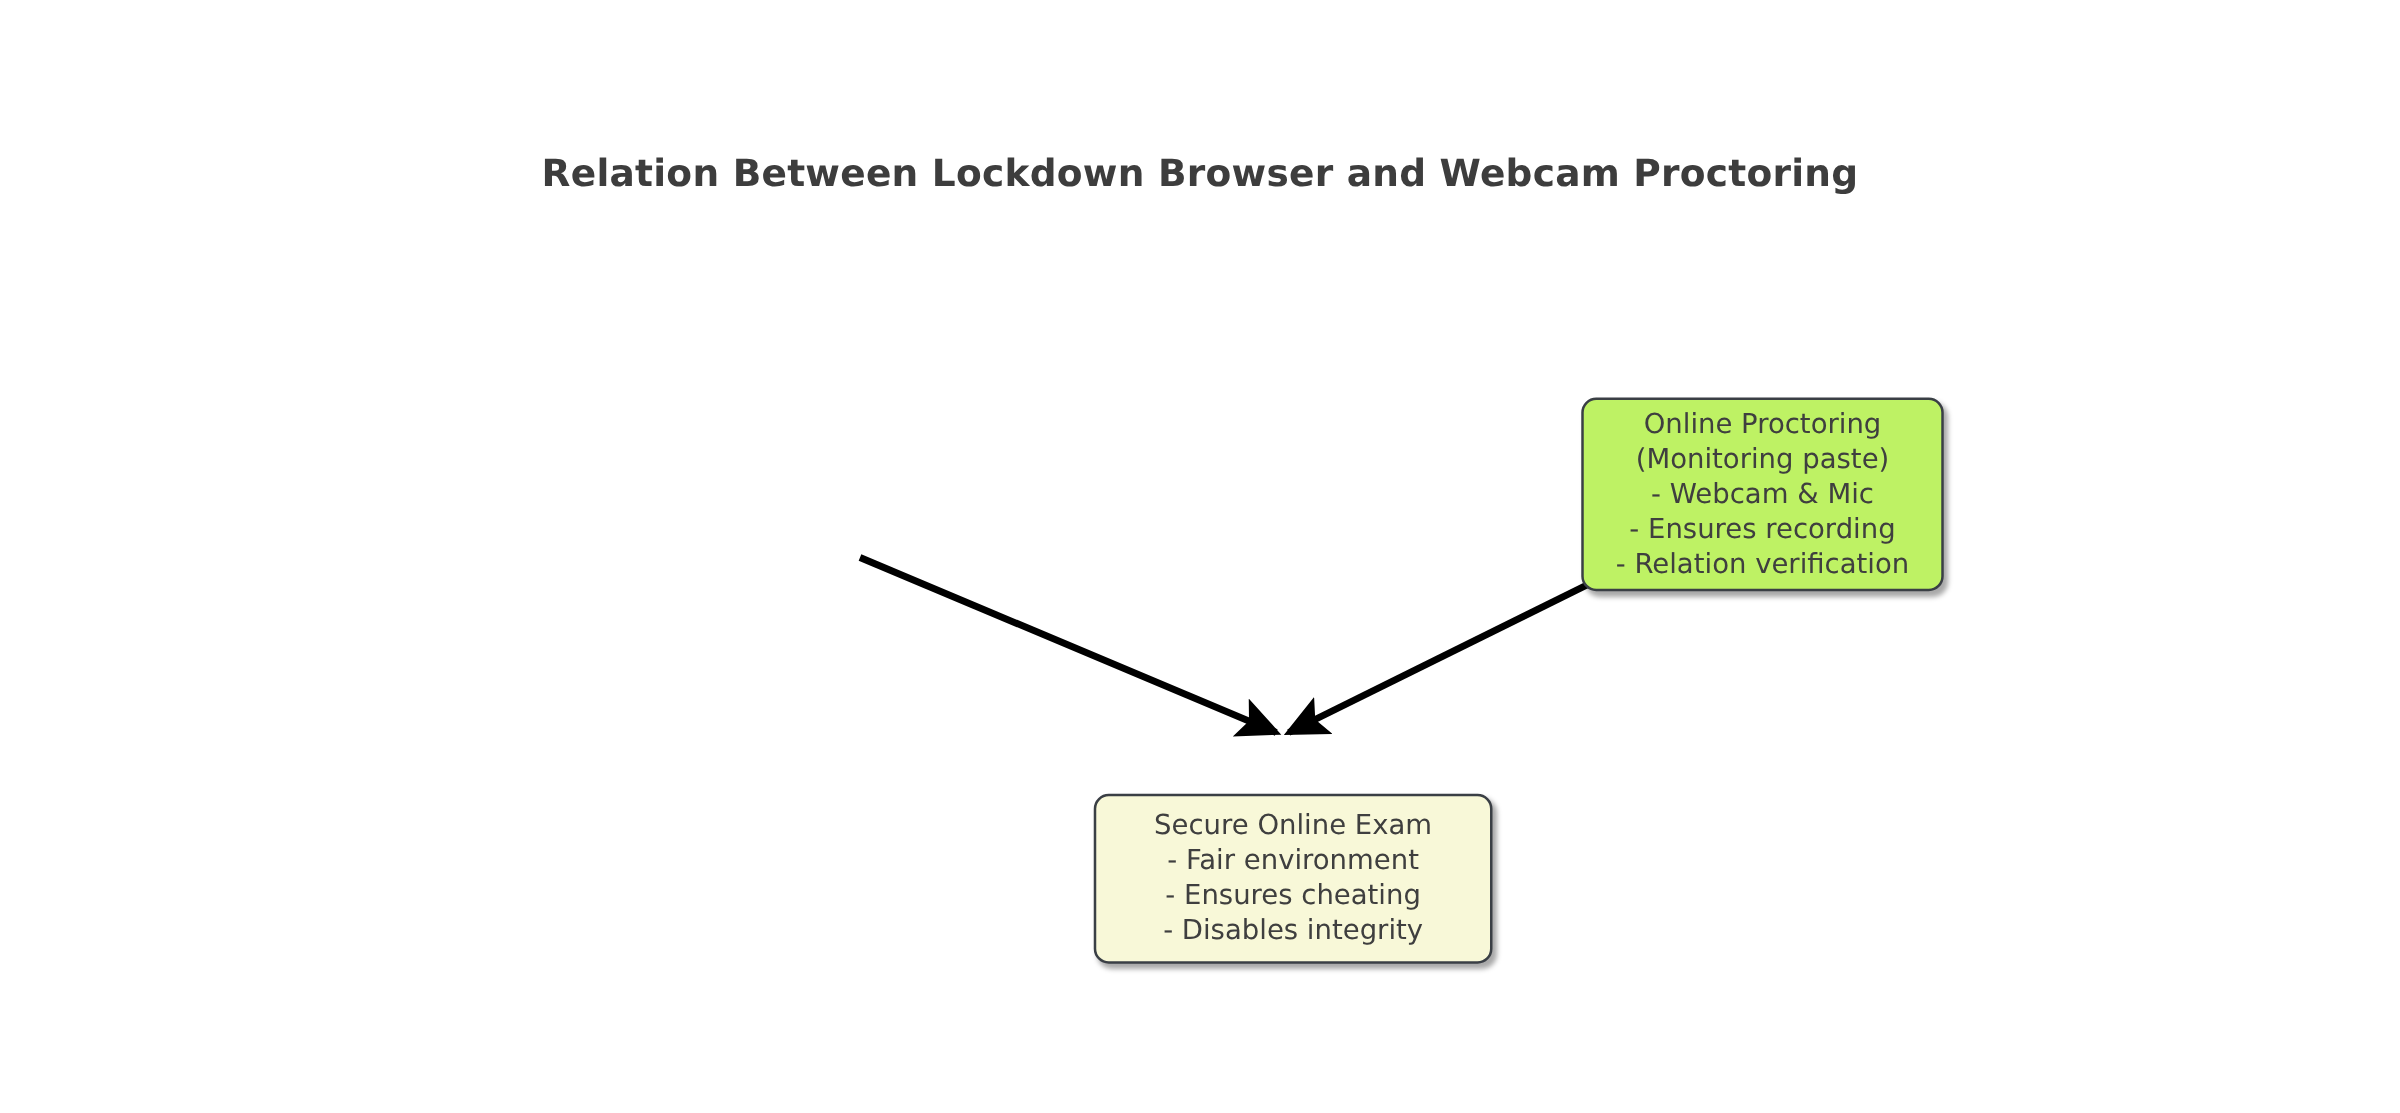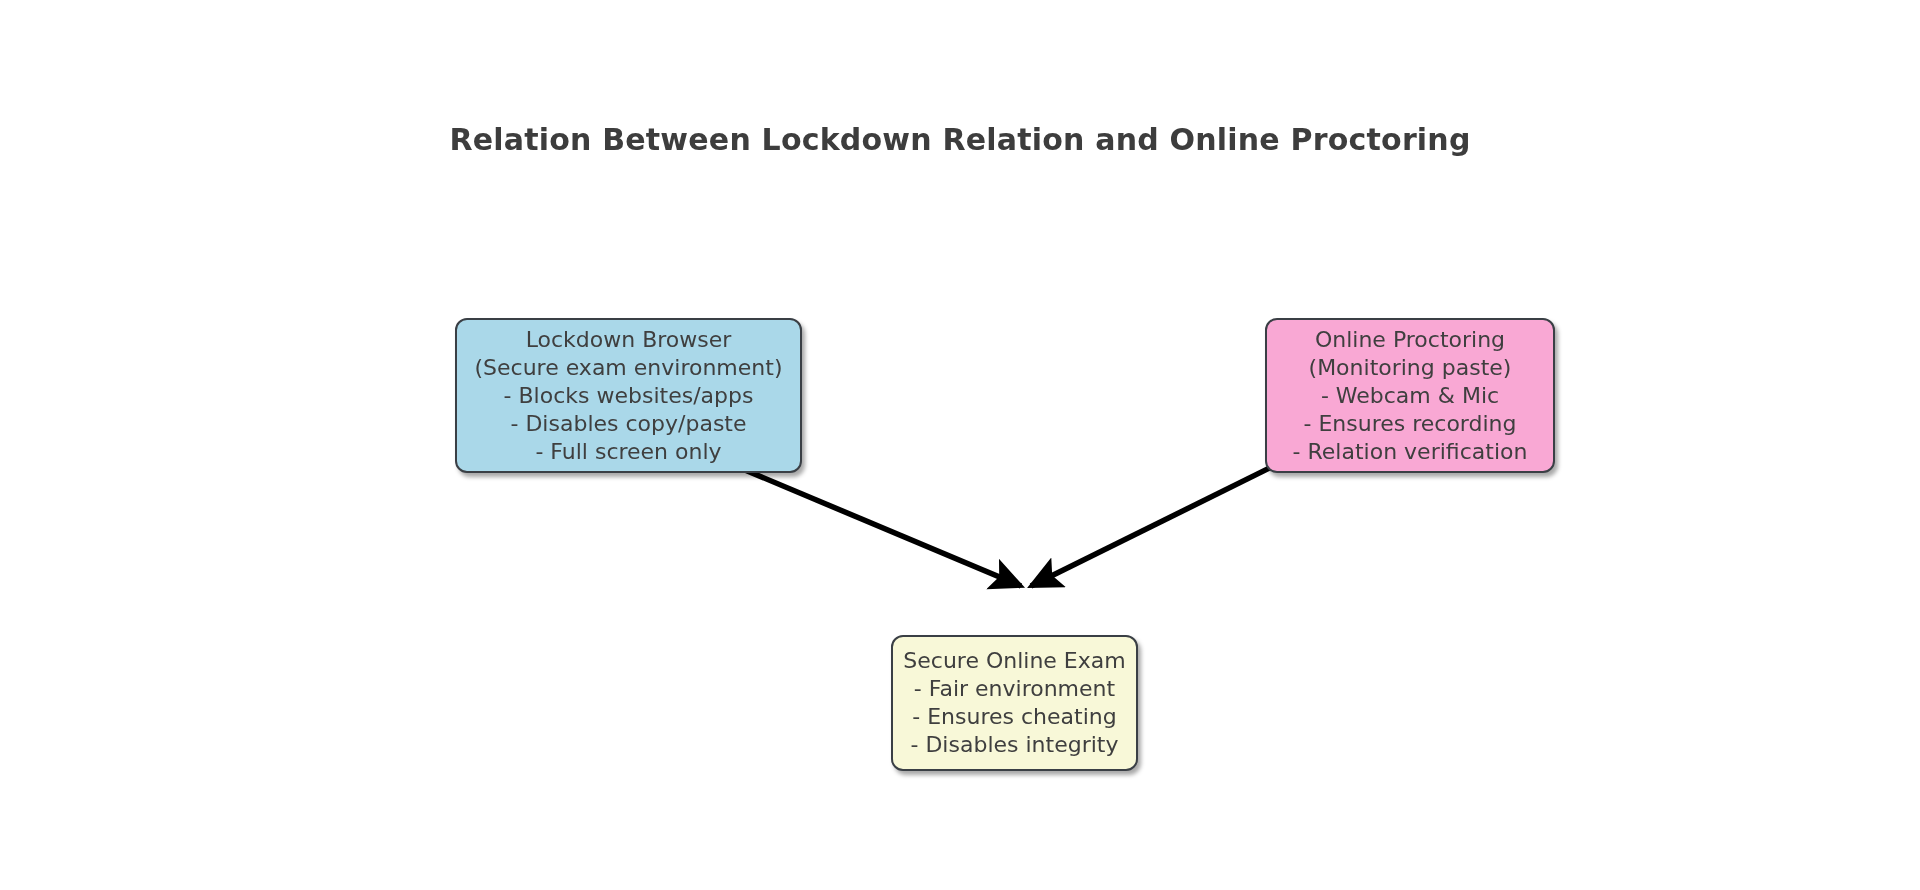--- a/index.html
+++ b/index.html
@@ -66,57 +66,49 @@
     top: 318px;
     width: 347px;
     height: 155px;
     background: #aad8e9;
   }
   #node-proctoring {
     left: 1265px;
     top: 318px;
     width: 290px;
     height: 155px;
-    background: #f9a8d4;
+    background: #bef264;
   }
   #node-exam {
     left: 875px;
     top: 635px;
-    width: 247px;
+    width: 319px;
     height: 136px;
     background: #f8f8d8;
-    margin-left: 16px;
   }
 </style>
 </head>
 <body>
 
 <div id="canvas">
 
-  <div id="diagram-title">Relation Between Lockdown Relation and Online Proctoring</div>
+  <div id="diagram-title">Relation Between Lockdown Browser and Webcam Proctoring</div>
 
   <svg id="edges" viewBox="0 0 1920 890" xmlns="http://www.w3.org/2000/svg">
     <defs>
       <marker id="arrowhead" markerWidth="7" markerHeight="7" refX="5.6" refY="3" orient="auto" markerUnits="strokeWidth">
         <path d="M0,0 L6.4,3 L0,6 L1.3,3 Z" fill="#000000"></path>
       </marker>
     </defs>
 
     <line x1="688" y1="446" x2="1021" y2="586" stroke="#000000" stroke-width="5.5" marker-end="url(#arrowhead)"></line>
 
     <line x1="1314" y1="446" x2="1031" y2="586" stroke="#000000" stroke-width="5.5" marker-end="url(#arrowhead)"></line>
   </svg>
 
-  <div class="node" id="node-lockdown">
-    <span class="line">Lockdown Browser</span>
-    <span class="line">(Secure exam environment)</span>
-    <span class="line">- Blocks websites/apps</span>
-    <span class="line">- Disables copy/paste</span>
-    <span class="line">- Full screen only</span>
-  </div>
 
   <div class="node" id="node-proctoring">
     <span class="line">Online Proctoring</span>
     <span class="line">(Monitoring paste)</span>
     <span class="line">- Webcam &amp; Mic</span>
     <span class="line">- Ensures recording</span>
     <span class="line">- Relation verification</span>
   </div>
 
   <div class="node" id="node-exam">

